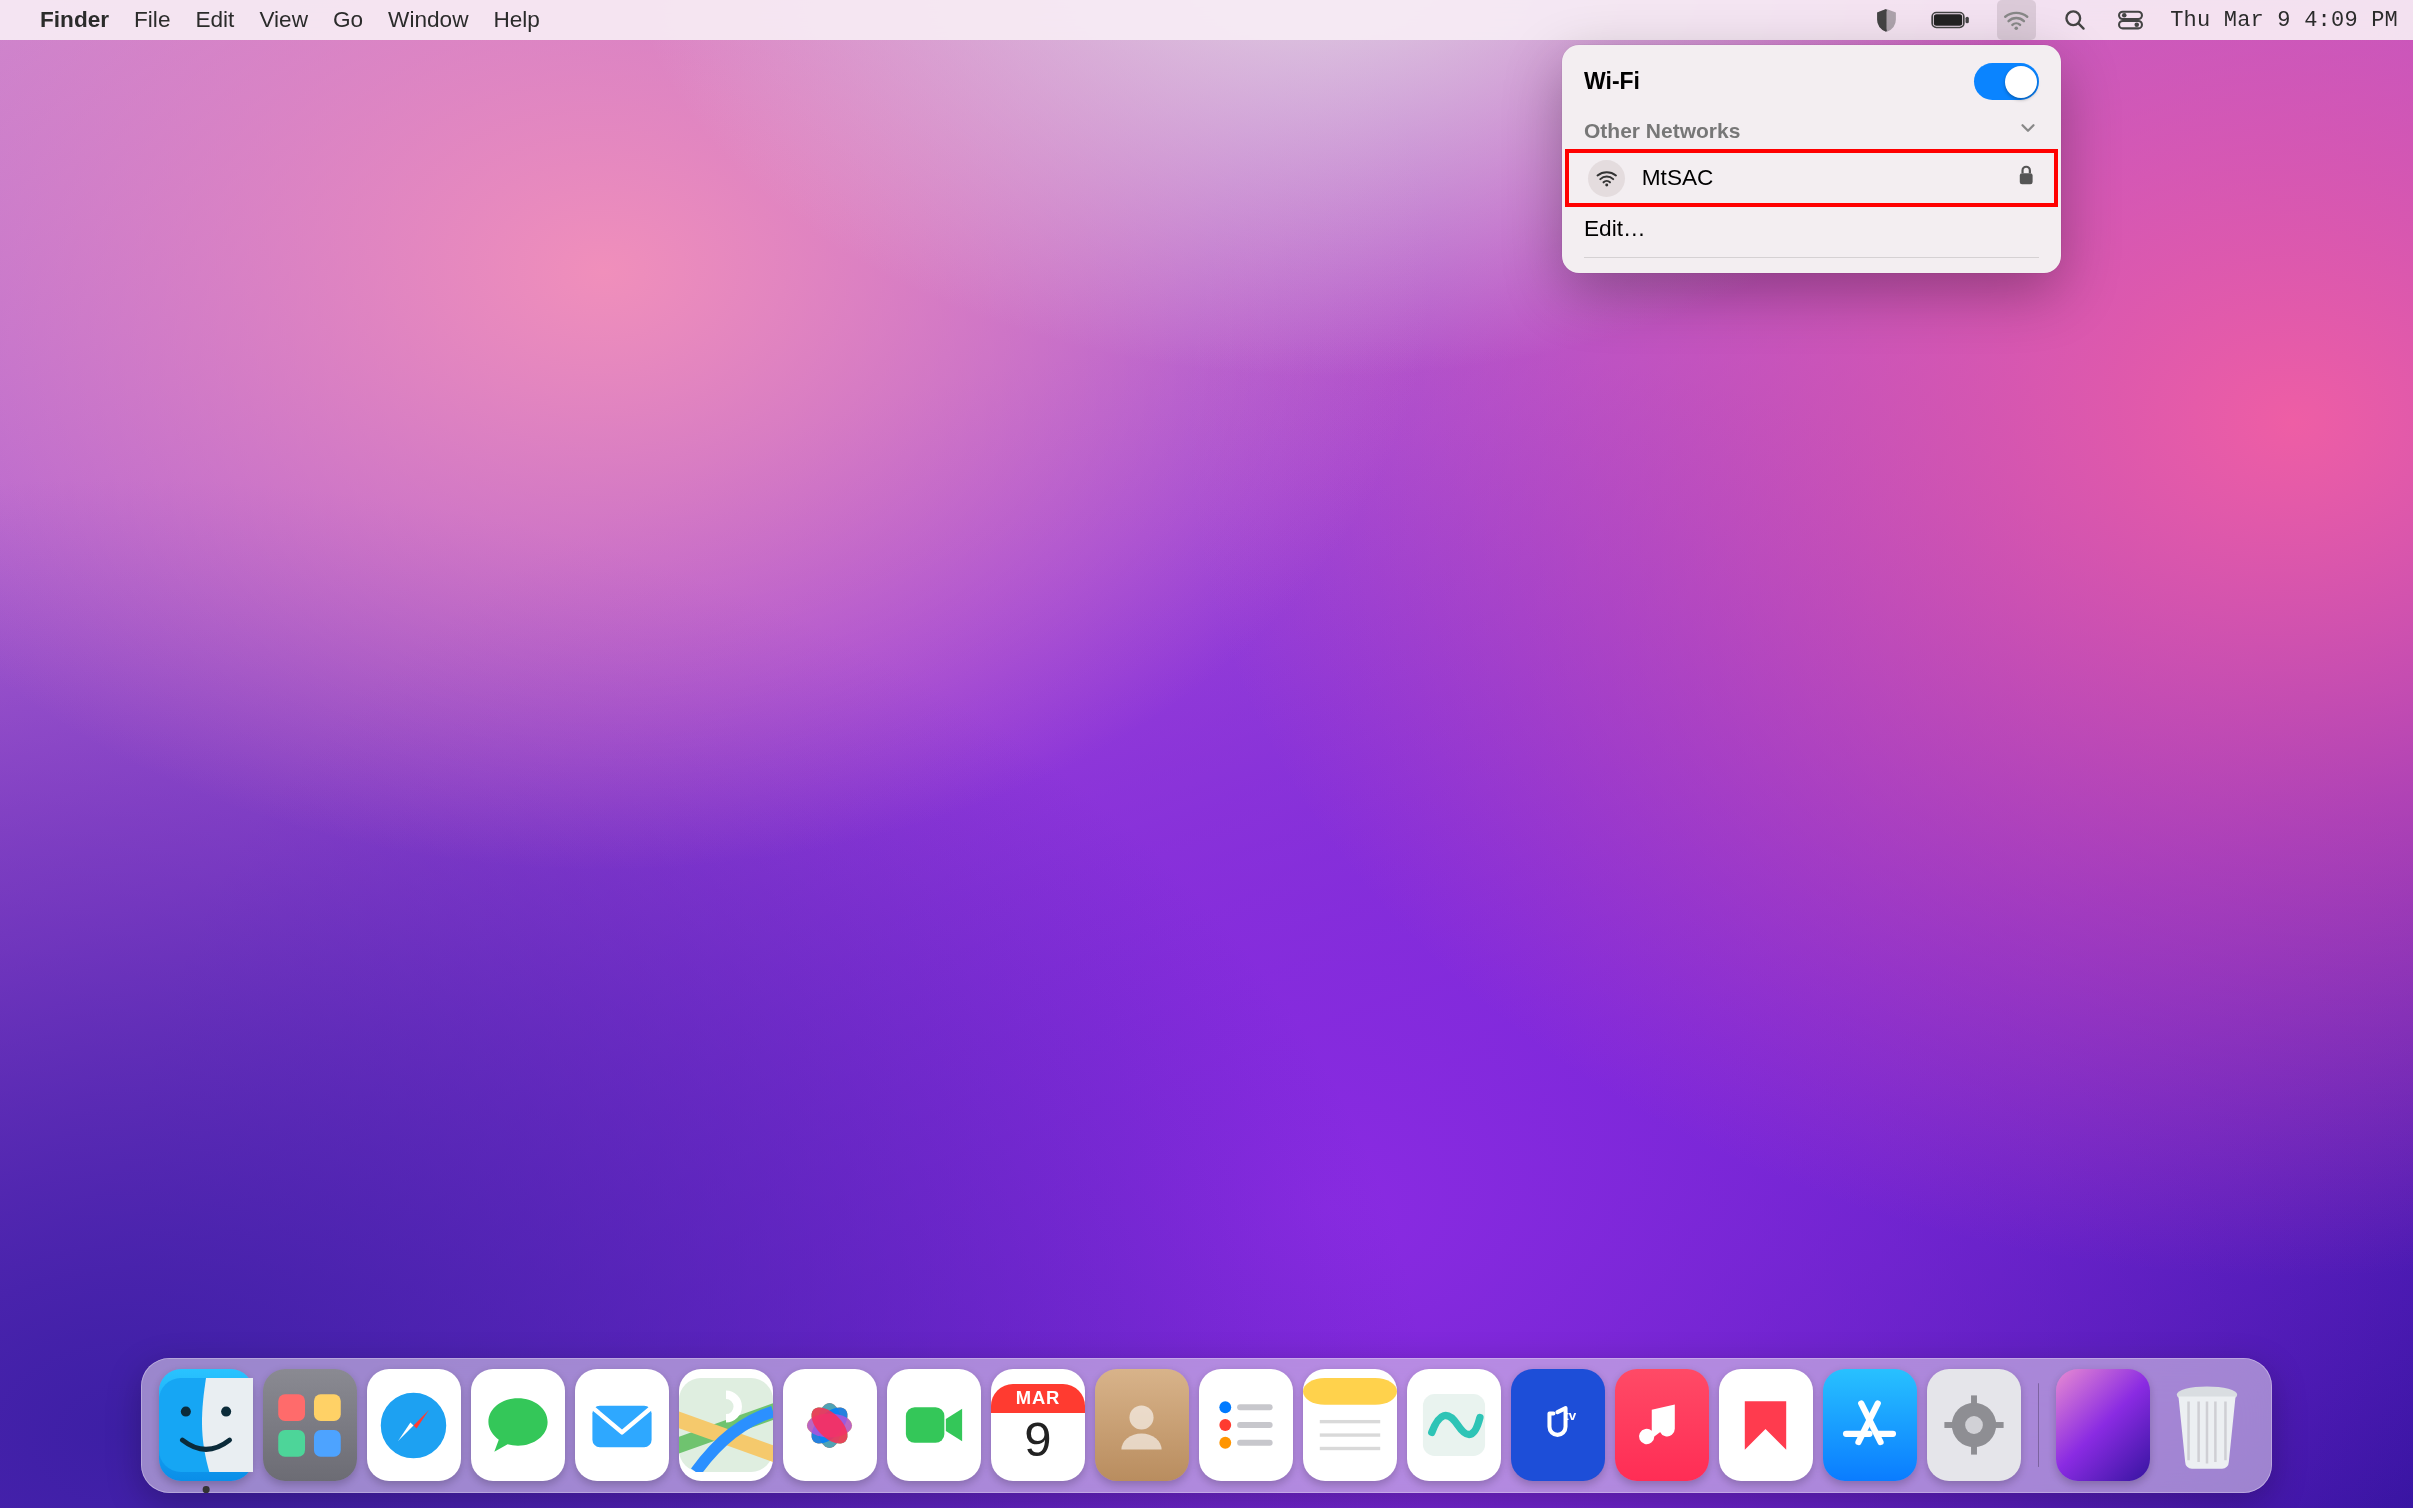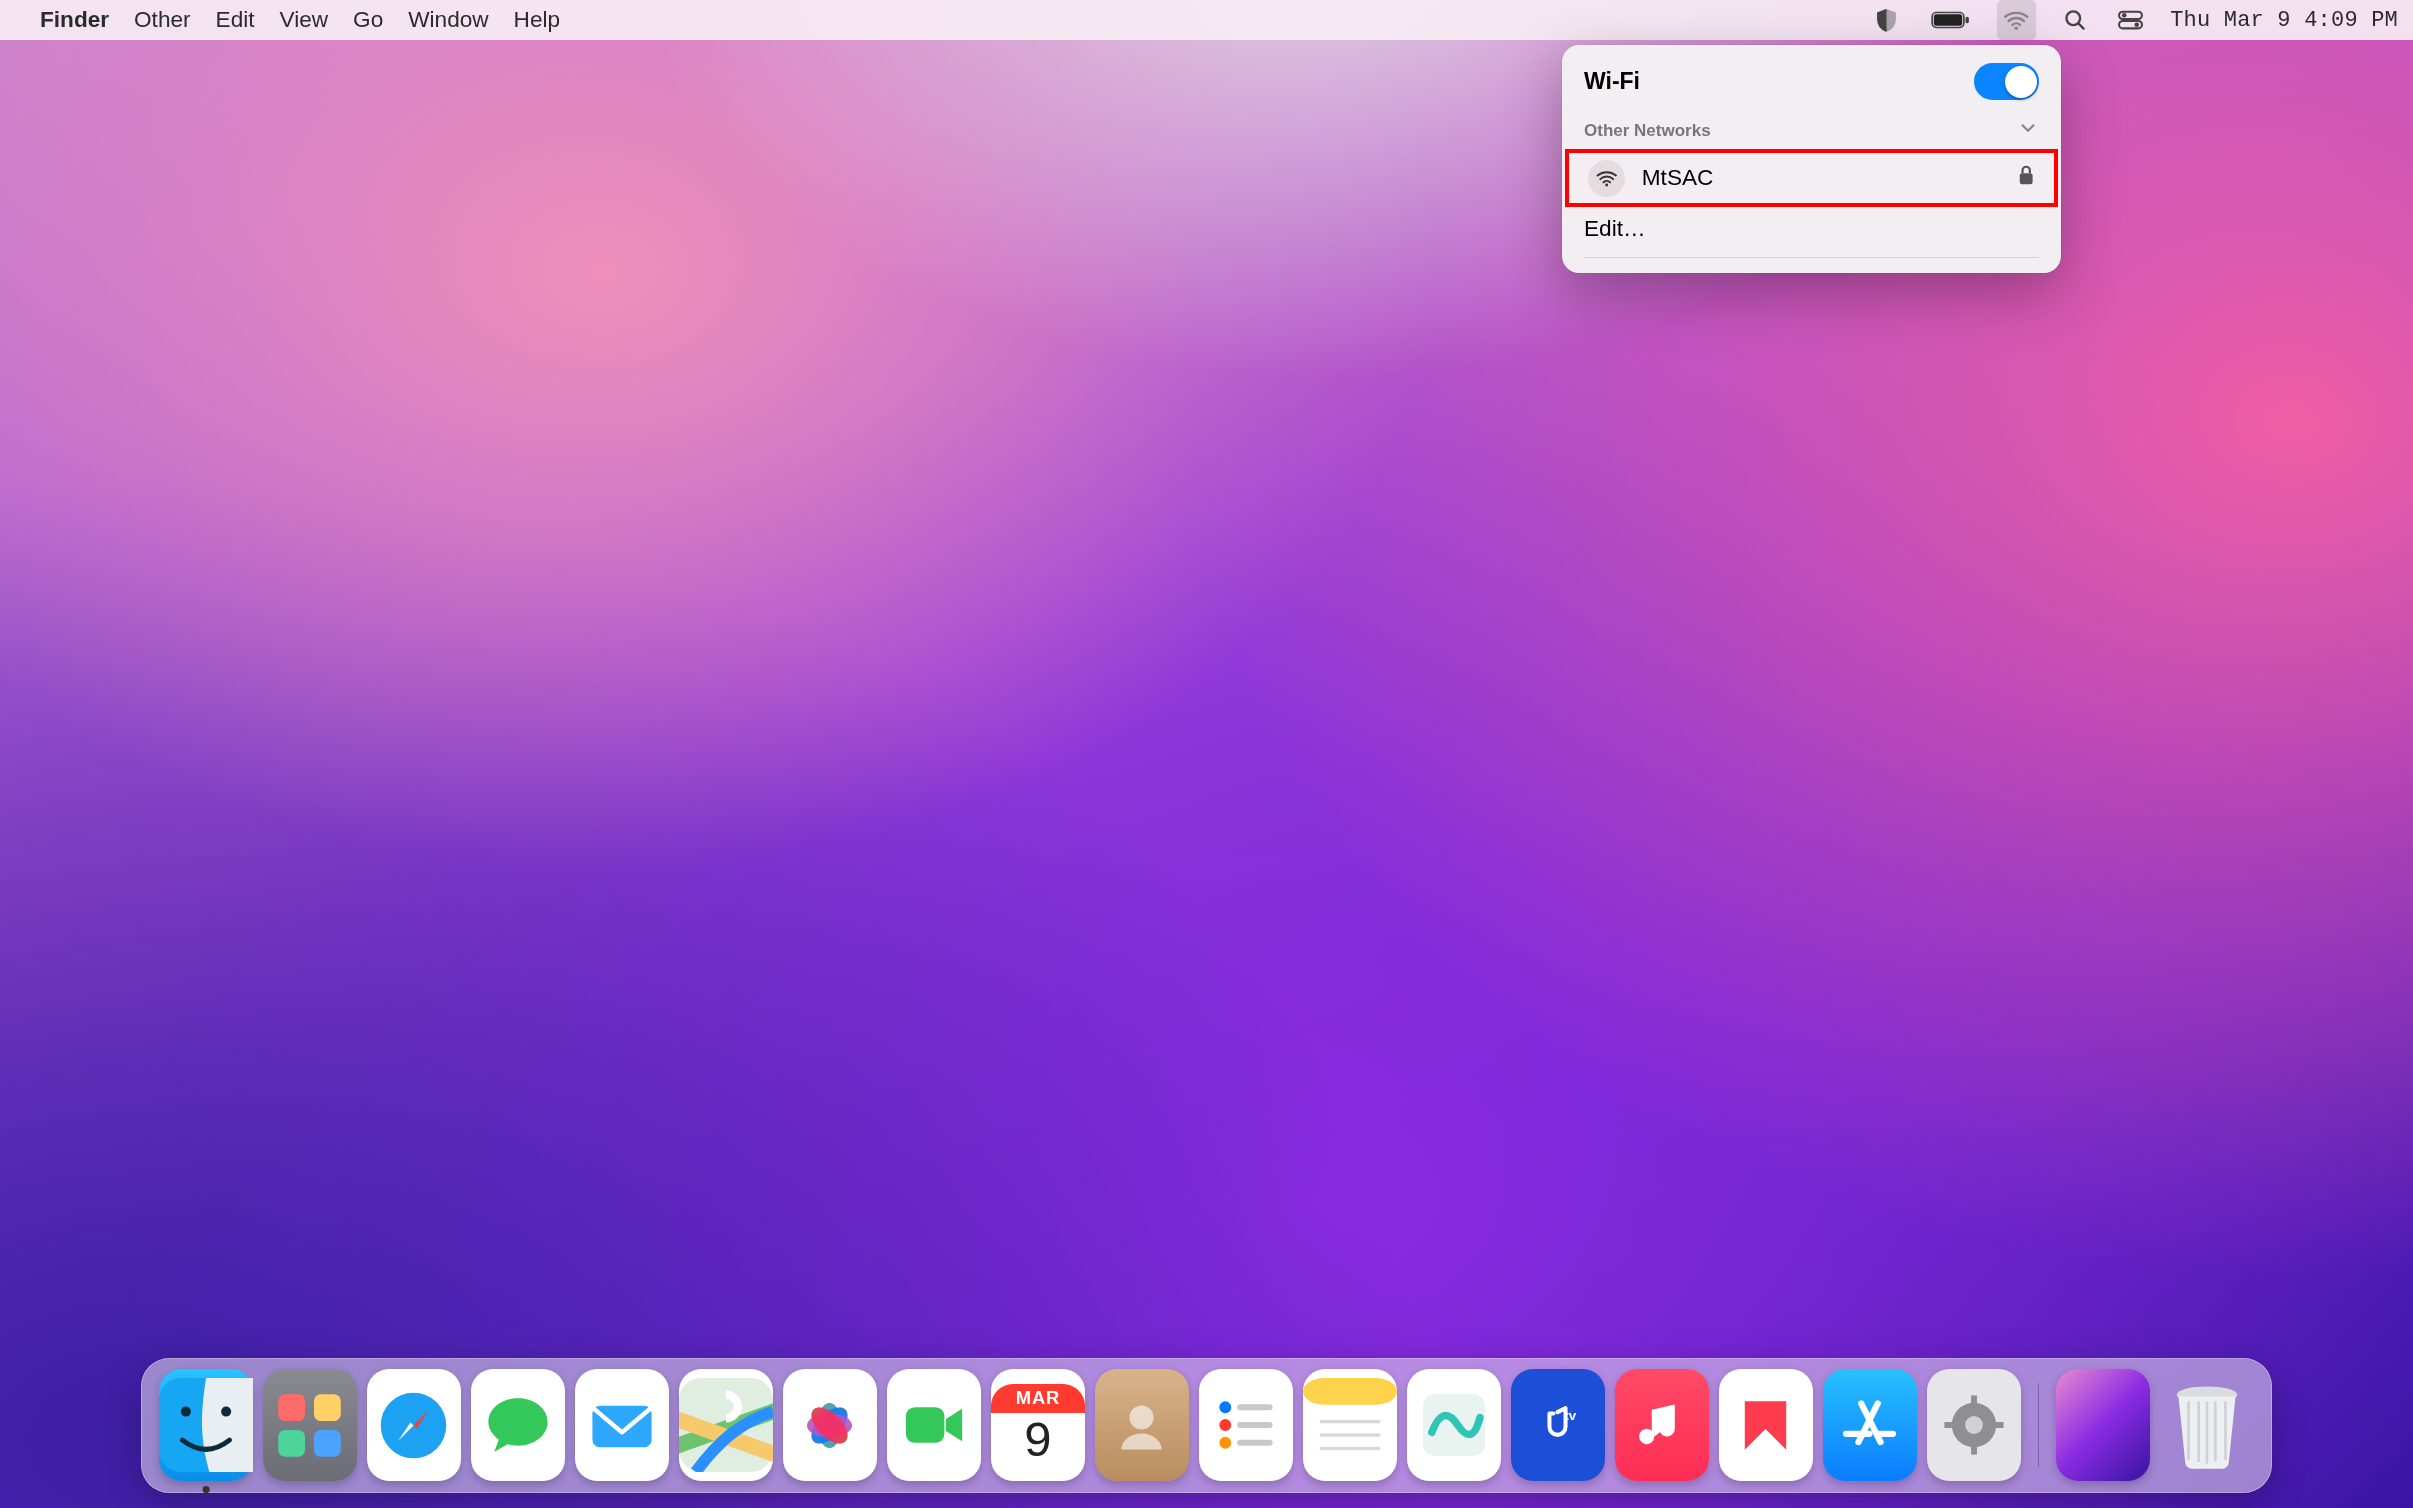--- a/index.html
+++ b/index.html
@@ -66,21 +66,21 @@
     margin-left:auto; width:65px; height:37px; border-radius:18.4px;
     background:#0a84ff; position:relative;
   }
   .toggle .knob {
     position:absolute; right:2.5px; top:2.5px; width:32px; height:32px;
     background:#fff; border-radius:50%;
     box-shadow:0 1.7px 3.4px rgba(0,0,0,0.3);
   }
   .section-header {
     display:flex; align-items:center;
-    padding: 6.7px 22px 5px; color:#777; font-weight:600; font-size:17px;
+    padding: 6.7px 22px 5px; color:#777; font-weight:600; font-size:21px;
   }
   .section-header .chev { margin-left:auto; color:#888; }
   .net-item {
     display:flex; align-items:center; gap:17px;
     padding: 8.4px 22px;
   }
   .net-item.highlight {
     border:4.2px solid #ff0000;
     margin: 0 3.4px;
     padding: 6.7px 18.4px;
@@ -150,21 +150,21 @@
 </style>
 </head>
 <body>
 
 <div class="wallpaper"></div>
 
 <div class="menubar">
   <div class="left">
     <span class="apple menu-item"></span>
     <span class="app menu-item">Finder</span>
-    <span class="menu-item">Other</span>
+    <span class="menu-item">File</span>
     <span class="menu-item">Edit</span>
     <span class="menu-item">View</span>
     <span class="menu-item">Go</span>
     <span class="menu-item">Window</span>
     <span class="menu-item">Help</span>
   </div>
   <div class="right">
     <span class="status-icon">
       <svg width="25" height="25" viewBox="0 0 24 24" fill="none" stroke="#444" stroke-width="2">
         <path d="M12 2 L4 5 v6 c0 5 3.5 9 8 11 4.5-2 8-6 8-11V5z" fill="#444" opacity="0.4"></path>

